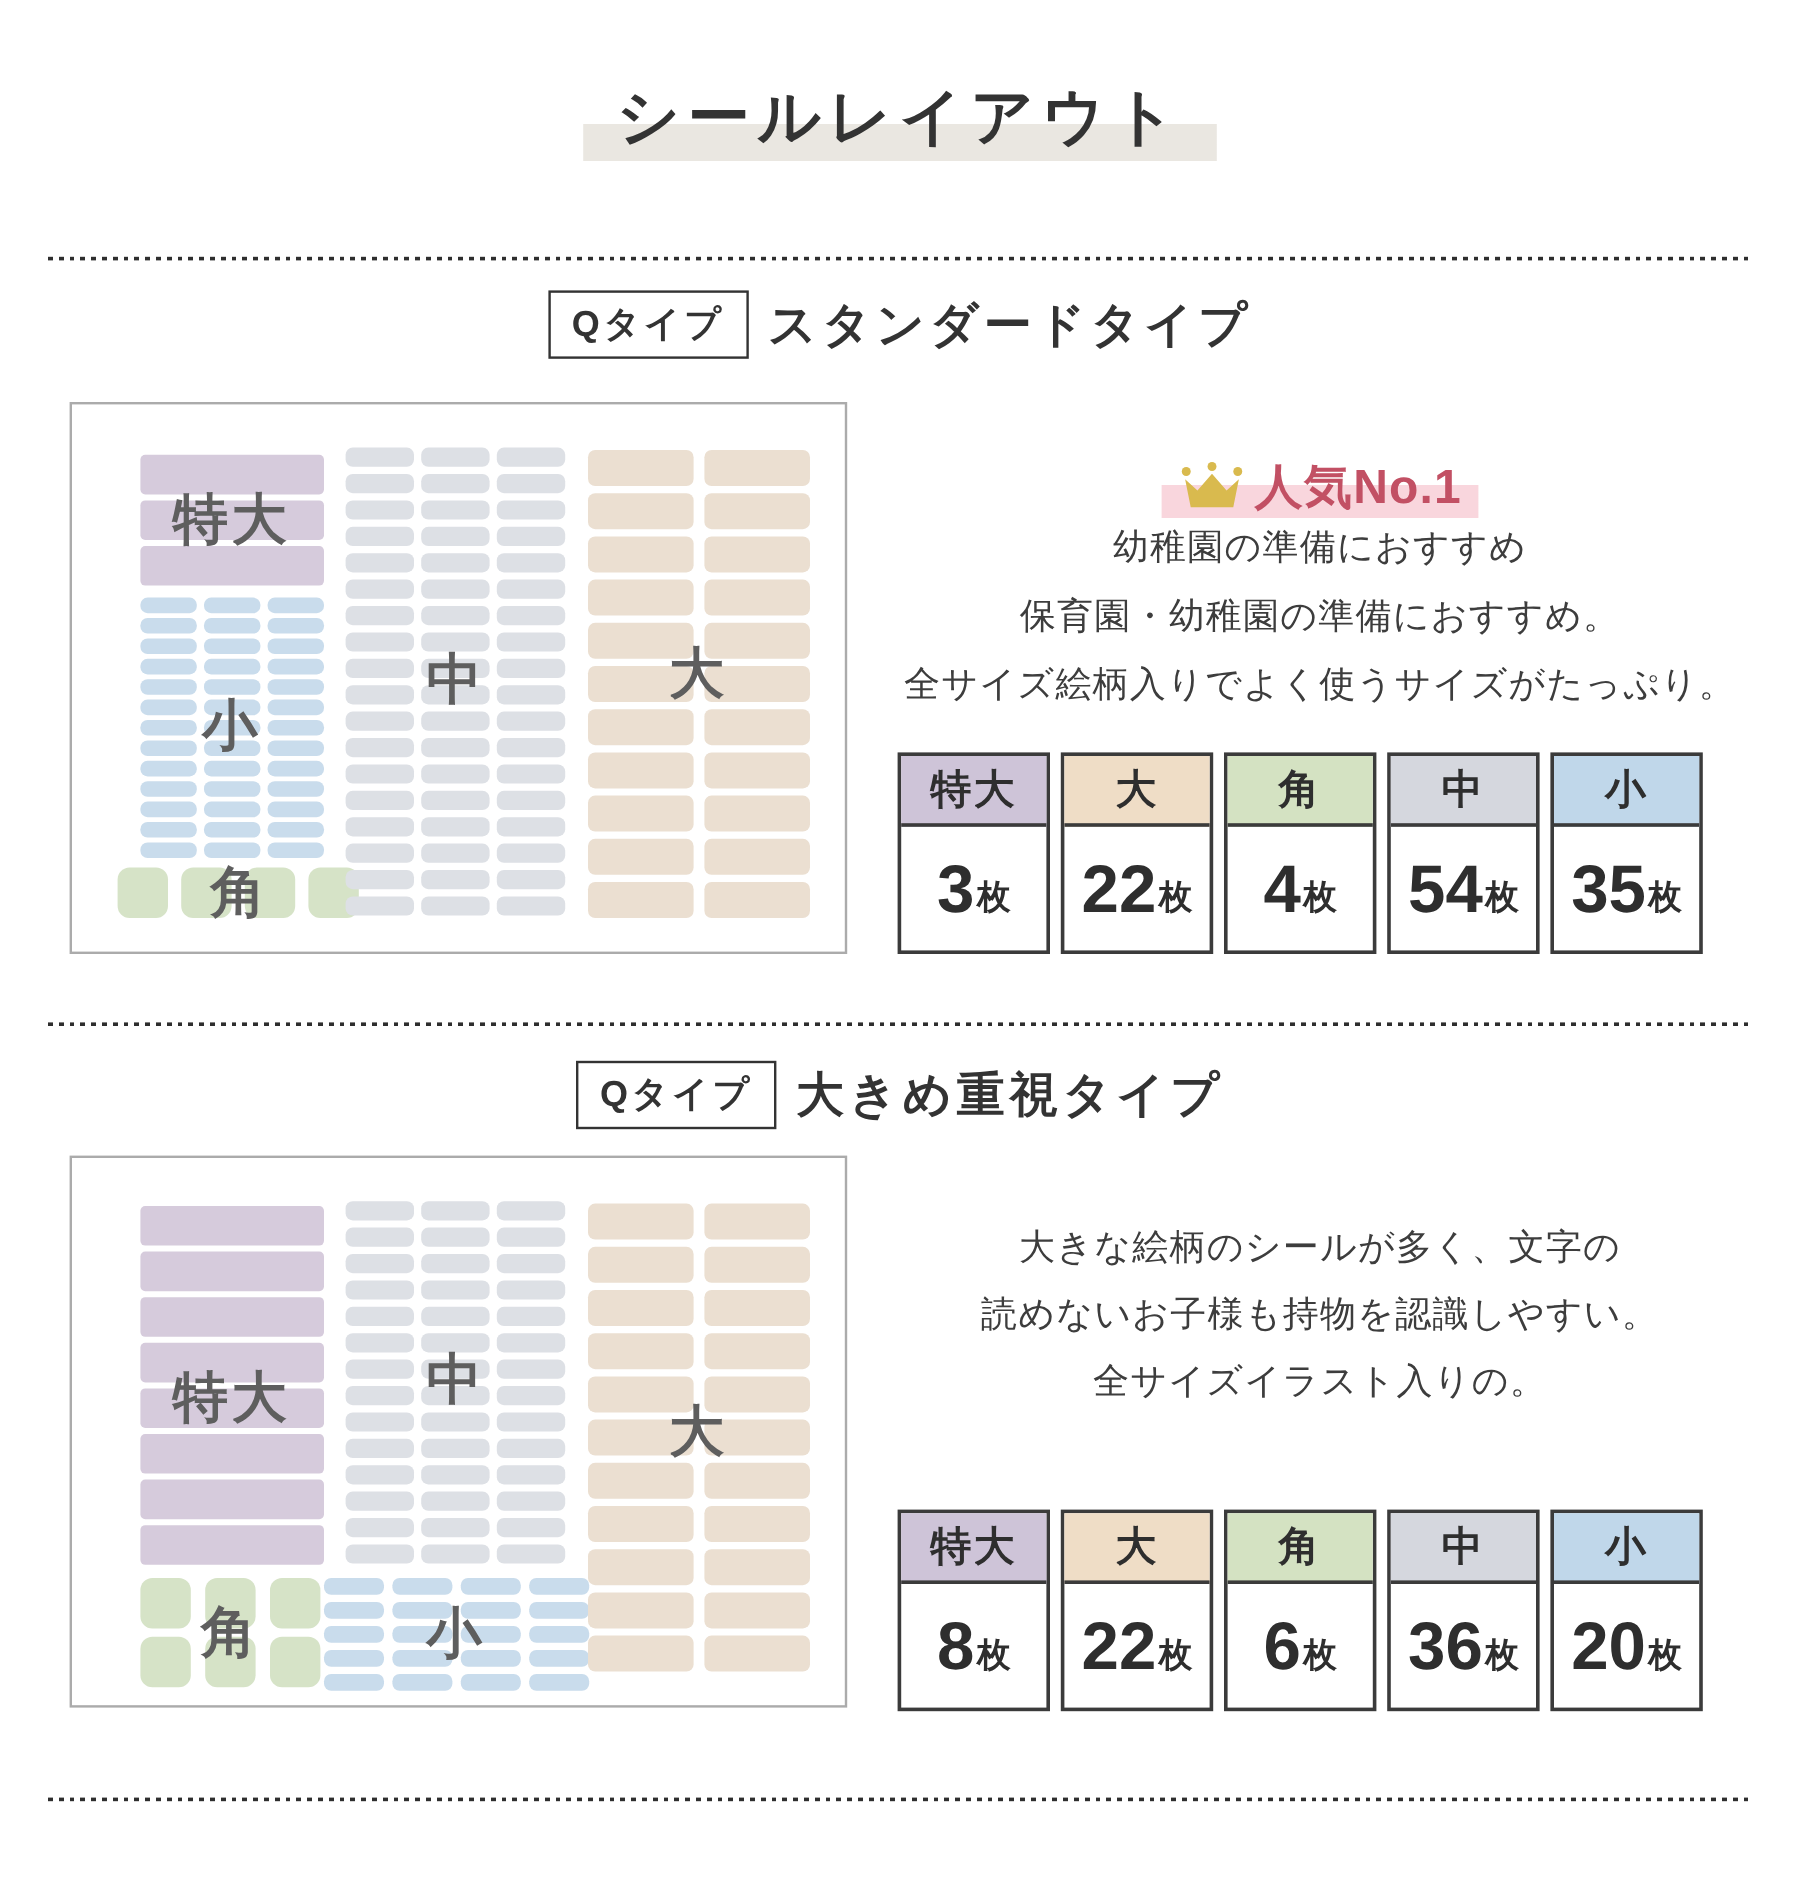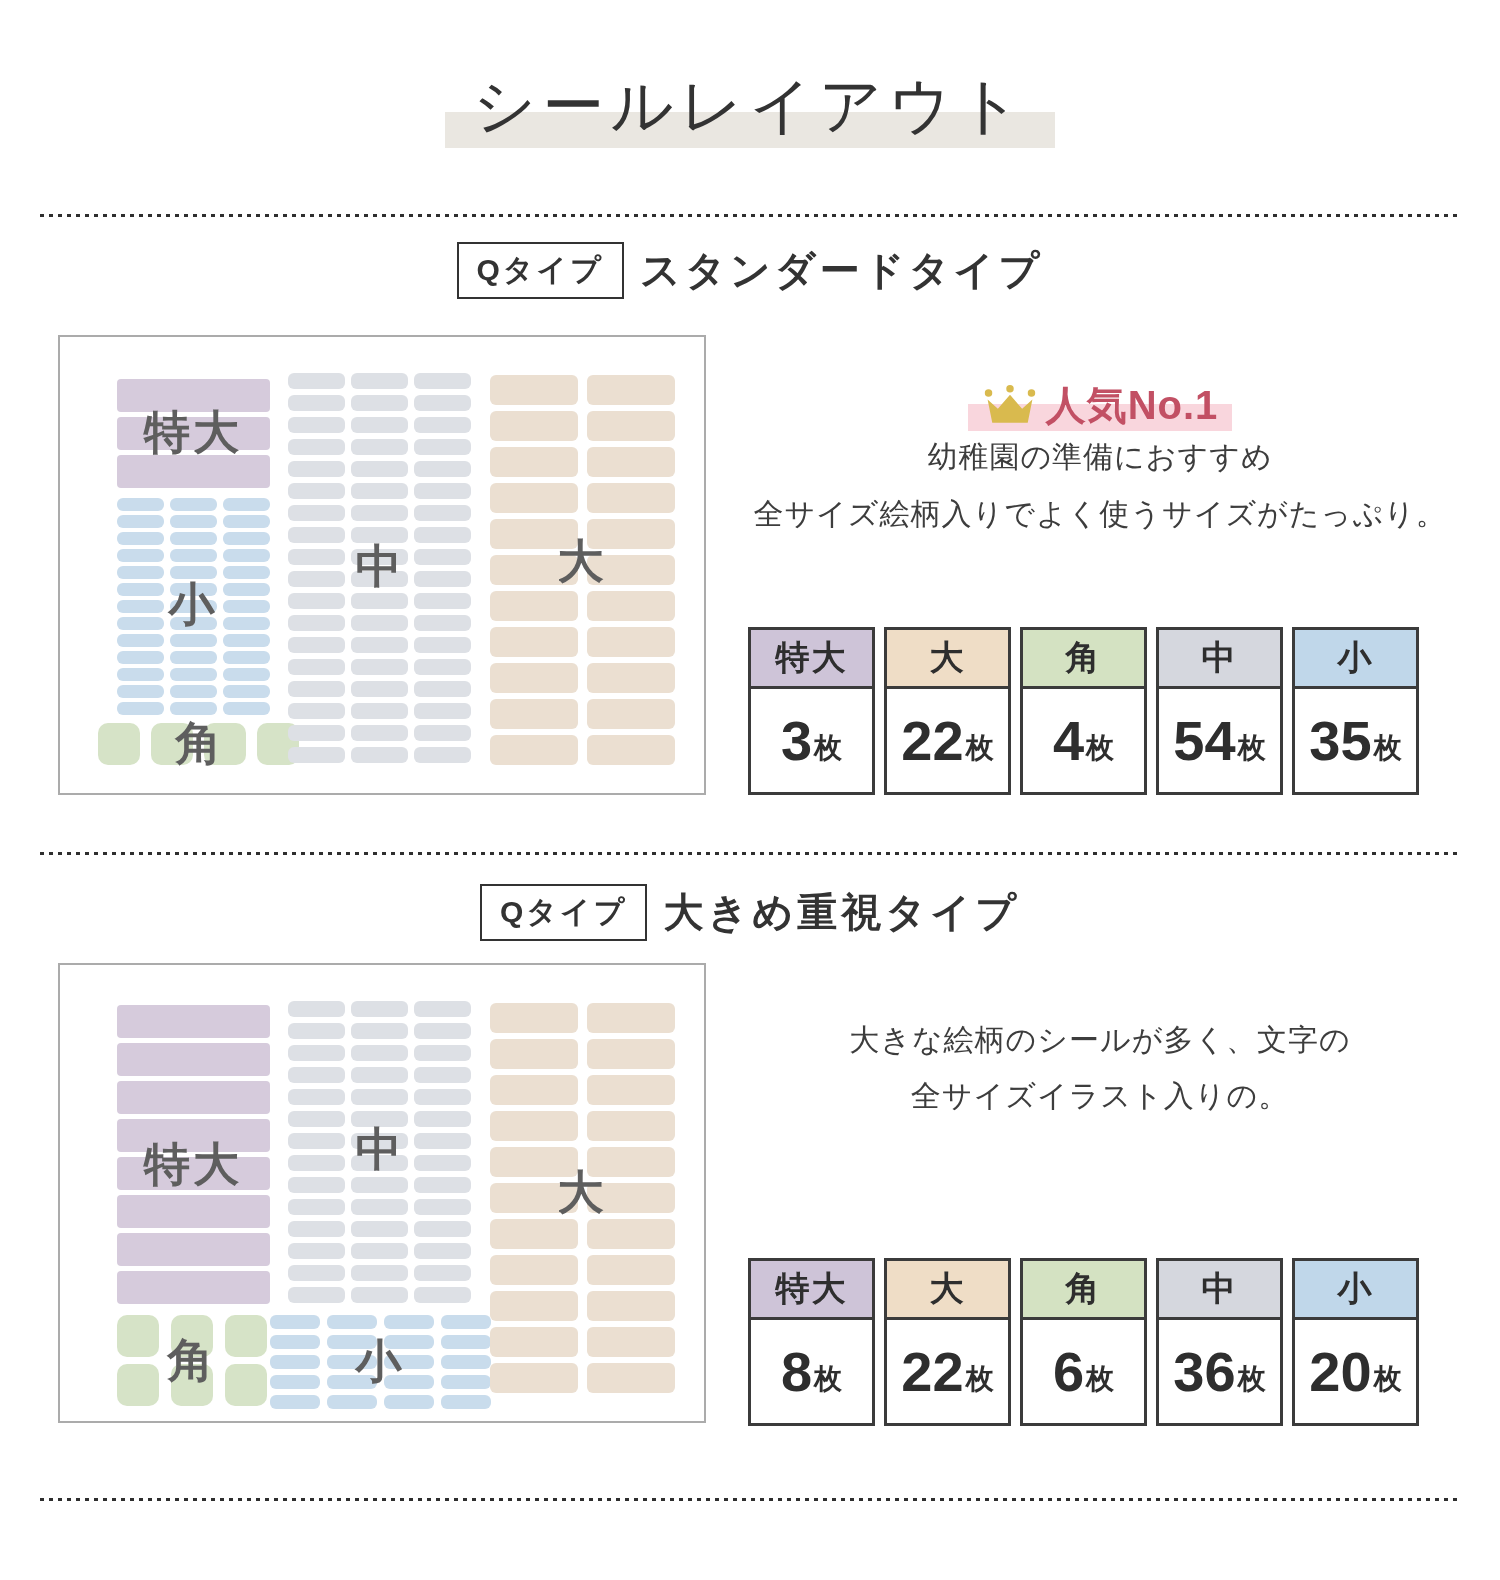--- a/index.html
+++ b/index.html
@@ -3,21 +3,21 @@
 <meta charset="utf-8">
 <style>
   html,body { margin:0; padding:0; background:#fff; }
   .page {
     position:relative; width:1500px; height:1580px; background:#ffffff;
     font-family:"Liberation Sans", sans-serif; color:#333; overflow:hidden;
   }
   
   .title-wrap { position:absolute; top:58px; left:0; right:0; text-align:center; }
   .title-text {
-    display:inline-block; font-size:62px; font-weight:normal; letter-spacing:6px;
+    display:inline-block; font-size:52px; font-weight:bold; letter-spacing:6px;
     line-height:1.55; padding:0 28px; color:#333;
     background:linear-gradient(transparent 56%, #eae7e1 56%, #eae7e1 94%, transparent 94%);
   }
   
   .divider {
     position:absolute; left:40px; right:40px; height:3px;
     background:repeating-linear-gradient(to right, #2e2e2e 0 4px, transparent 4px 9px);
   }
   .divider.d1 { top:214px; }
   .divider.d2 { top:852px; }
@@ -222,20 +222,21 @@
         <circle cx="30" cy="4.5" r="4"></circle>
         <circle cx="53" cy="9" r="4"></circle>
         <path d="M6 16 L17 26 L30 11 L43 26 L54 16 L49 41 L11 41 Z"></path>
       </svg>
       <span class="badge-text">人気No.1</span>
     </span>
   </div>
 
   <div class="desc q">
     <div class="line">幼稚園の準備におすすめ</div>
+    <div class="line">保育園・幼稚園の準備におすすめ。</div>
     <div class="line">全サイズ絵柄入りでよく使うサイズがたっぷり。</div>
   </div>
 
   <div class="size-table q">
     <div class="size-cell">
       <div class="size-head" style="background: rgb(206, 196, 216);">
           <span>特大</span>
         </div>
       <div class="size-val">
           <span class="num">3</span>
@@ -388,20 +389,21 @@
       <div class="cell" style="left: 527px; top: 398px; width: 88px; height: 30px; background: rgb(235, 223, 209); border-radius: 6px;"></div>
       <span class="diagram-label" style="left: 133px; top: 200px; font-size: 46px;">特大</span>
       <span class="diagram-label" style="left: 132px; top: 396px; font-size: 46px;">角</span>
       <span class="diagram-label" style="left: 320px; top: 185px; font-size: 46px;">中</span>
       <span class="diagram-label" style="left: 320px; top: 397px; font-size: 46px;">小</span>
       <span class="diagram-label" style="left: 522px; top: 228px; font-size: 46px;">大</span>
     </div>
 
   <div class="desc p">
     <div class="line">大きな絵柄のシールが多く、文字の</div>
+    <div class="line">読めないお子様も持物を認識しやすい。</div>
     <div class="line">全サイズイラスト入りの。</div>
   </div>
 
   <div class="size-table p">
     <div class="size-cell">
       <div class="size-head" style="background: rgb(206, 196, 216);">
           <span>特大</span>
         </div>
       <div class="size-val">
           <span class="num">8</span>

